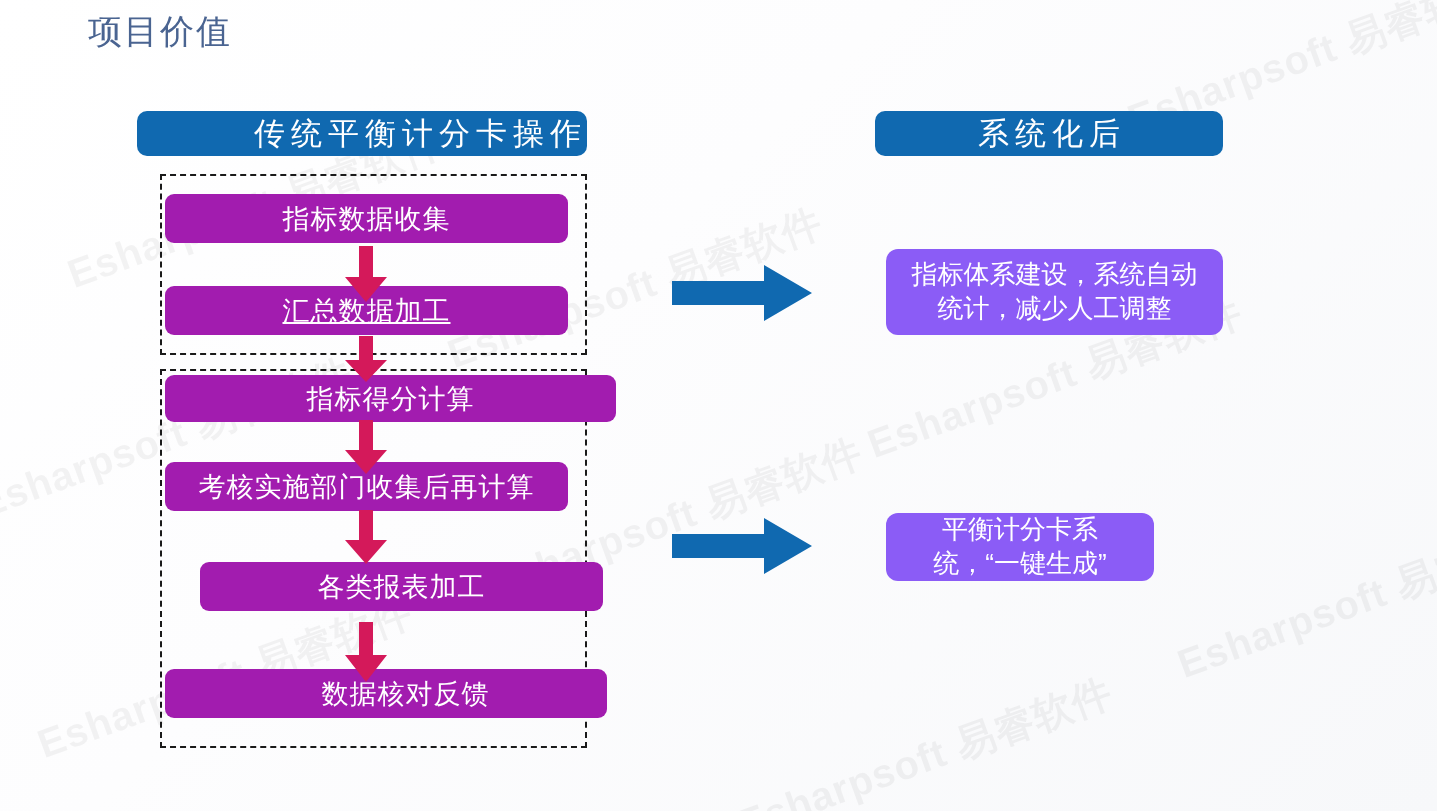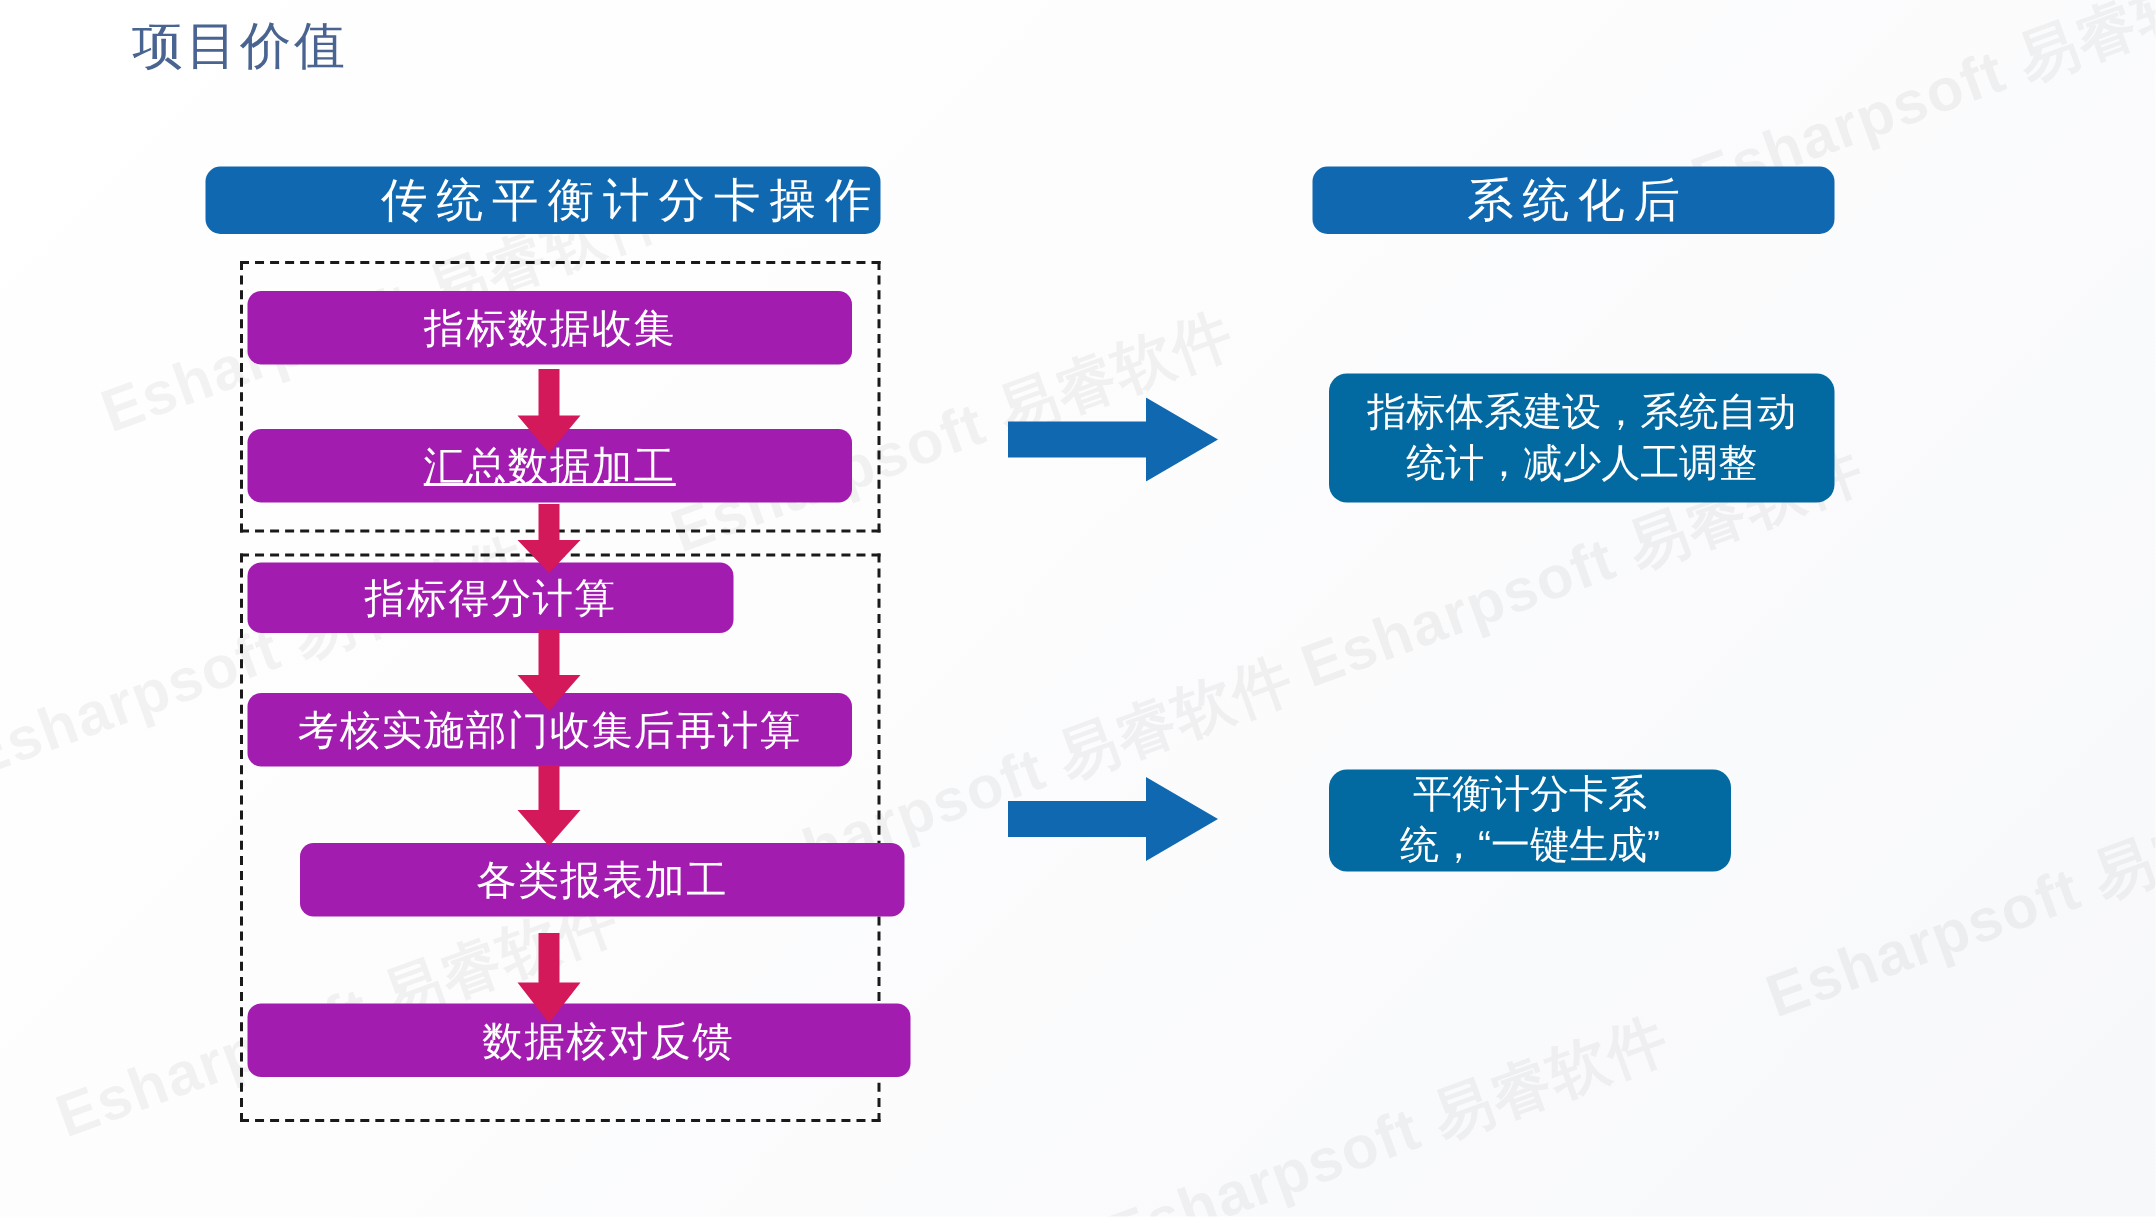--- a/index.html
+++ b/index.html
@@ -90,21 +90,21 @@
     display: flex;
     align-items: center;
     justify-content: center;
     font-size: 27px;
     letter-spacing: 1px;
     z-index: 4;
     font-family: "Liberation Sans", "DejaVu Sans", sans-serif;
   }
   #box-1 { left: 165px; top: 194px; width: 403px; height: 49px; }
   #box-2 { left: 165px; top: 286px; width: 403px; height: 49px; text-decoration: underline; }
-  #box-3 { left: 165px; top: 375px; width: 324px; height: 47px; }
+  #box-3 { left: 165px; top: 375px; width: 451px; height: 47px; }
   #box-4 { left: 165px; top: 462px; width: 403px; height: 49px; }
   #box-5 { left: 165px; top: 562px; width: 403px; height: 49px; margin-left: 35px; }
   #box-6 { left: 165px; top: 669px; width: 403px; height: 49px; padding-left: 39px; }
 
   
   .down-arrow {
     position: absolute;
     z-index: 6;
   }
   #arrow-1 { left: 343px; top: 246px; width: 46px; height: 56px; }
@@ -117,21 +117,21 @@
   .block-arrow {
     position: absolute;
     z-index: 5;
   }
   #block-arrow-1 { left: 672px; top: 265px; width: 140px; height: 56px; }
   #block-arrow-2 { left: 672px; top: 518px; width: 140px; height: 56px; }
 
   
   .result-box {
     position: absolute;
-    background: #0369a1;
+    background: #8b5cf6;
     color: #ffffff;
     border-radius: 12px;
     display: flex;
     align-items: center;
     justify-content: center;
     text-align: center;
     font-size: 26px;
     line-height: 1.30;
     padding: 4px 14px;
     box-sizing: border-box;

